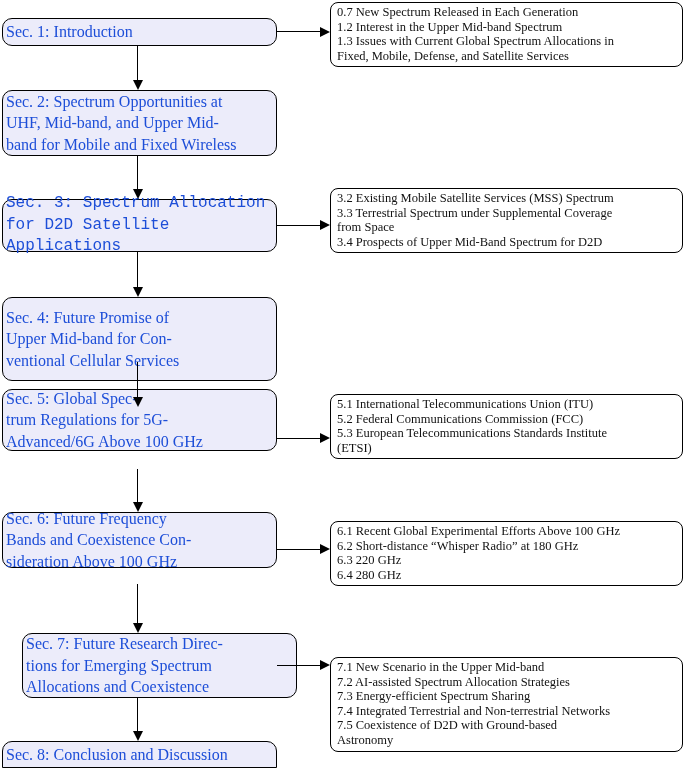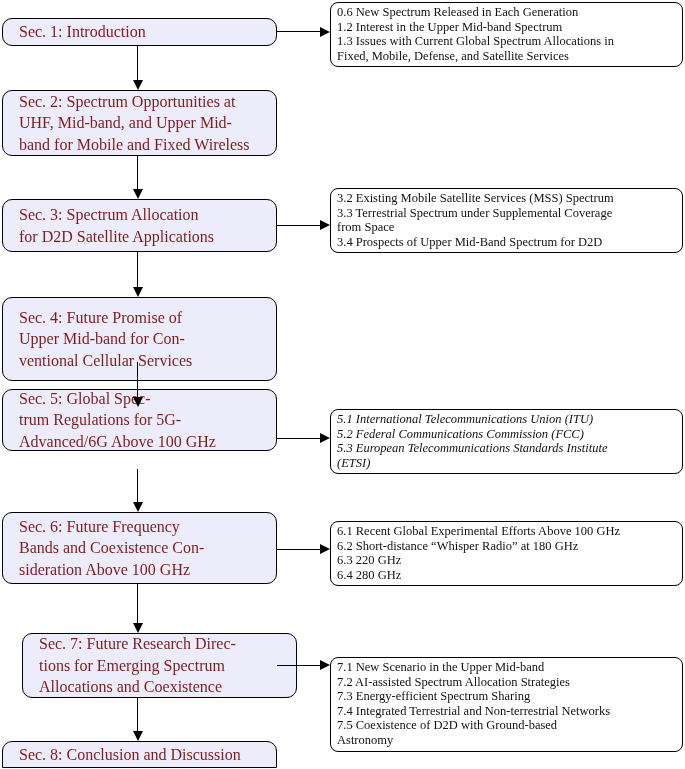--- a/index.html
+++ b/index.html
@@ -18,24 +18,24 @@
   .sec-box {
     position: absolute;
     left: 2px;
     width: 275px;
     box-sizing: border-box;
     background: #ececfa;
     border: 1.6px solid #000000;
     border-radius: 10px;
     display: flex;
     align-items: center;
-    padding: 1px 16px;
+    padding: 1px 3px;
     font-size: 16px;
     line-height: 21.5px;
-    color: #7f1d1d;
+    color: #1d4ed8;
     white-space: pre-line;
   }
   .sub-box {
     position: absolute;
     left: 330px;
     width: 353px;
     box-sizing: border-box;
     background: #ffffff;
     border: 1px solid #000000;
     border-radius: 8px;
@@ -78,61 +78,61 @@
 <div id="canvas">
 
   <div class="sec-box" style="top:18px;  height:28px;">
     <span>Sec. 1: Introduction</span>
   </div>
   <div class="sec-box" style="top:90px;  height:66px;">
     <span>Sec. 2: Spectrum Opportunities at
 UHF, Mid-band, and Upper Mid-
 band for Mobile and Fixed Wireless</span>
   </div>
-  <div class="sec-box" style="top:199px; height:53px;">
+  <div class="sec-box" style="top:199px; height:53px;font-family:Liberation Mono, monospace;">
     <span>Sec. 3: Spectrum Allocation
 for D2D Satellite Applications</span>
   </div>
   <div class="sec-box" style="top:297px; height:84px;">
     <span>Sec. 4: Future Promise of
 Upper Mid-band for Con-
 ventional Cellular Services</span>
   </div>
   <div class="sec-box" style="top:389px; height:62px;">
     <span>Sec. 5: Global Spec-
 trum Regulations for 5G-
 Advanced/6G Above 100 GHz</span>
   </div>
-  <div class="sec-box" style="top:512px; height:72px;">
+  <div class="sec-box" style="top:512px; height:56px;">
     <span>Sec. 6: Future Frequency
 Bands and Coexistence Con-
 sideration Above 100 GHz</span>
   </div>
   <div class="sec-box" style="top:633px; height:65px;margin-left:20px;">
     <span>Sec. 7: Future Research Direc-
 tions for Emerging Spectrum
 Allocations and Coexistence</span>
   </div>
   <div class="sec-box" style="top:741px; height:27px; border-bottom-left-radius:0; border-bottom-right-radius:0;">
     <span>Sec. 8: Conclusion and Discussion</span>
   </div>
 
   <div class="sub-box" style="top:2px;">
-    <div class="sub-item">0.6 New Spectrum Released in Each Generation</div>
+    <div class="sub-item">0.7 New Spectrum Released in Each Generation</div>
     <div class="sub-item">1.2 Interest in the Upper Mid-band Spectrum</div>
     <div class="sub-item">1.3 Issues with Current Global Spectrum Allocations in
 Fixed, Mobile, Defense, and Satellite Services</div>
   </div>
   <div class="sub-box" style="top:188px;">
     <div class="sub-item">3.2 Existing Mobile Satellite Services (MSS) Spectrum</div>
     <div class="sub-item">3.3 Terrestrial Spectrum under Supplemental Coverage
 from Space</div>
     <div class="sub-item">3.4 Prospects of Upper Mid-Band Spectrum for D2D</div>
   </div>
-  <div class="sub-box" style="top:409px;font-style:italic;">
+  <div class="sub-box" style="top:394px;">
     <div class="sub-item">5.1 International Telecommunications Union (ITU)</div>
     <div class="sub-item">5.2 Federal Communications Commission (FCC)</div>
     <div class="sub-item">5.3 European Telecommunications Standards Institute
 (ETSI)</div>
   </div>
   <div class="sub-box" style="top:521px;">
     <div class="sub-item">6.1 Recent Global Experimental Efforts Above 100 GHz</div>
     <div class="sub-item">6.2 Short-distance “Whisper Radio” at 180 GHz</div>
     <div class="sub-item">6.3 220 GHz</div>
     <div class="sub-item">6.4 280 GHz</div>

